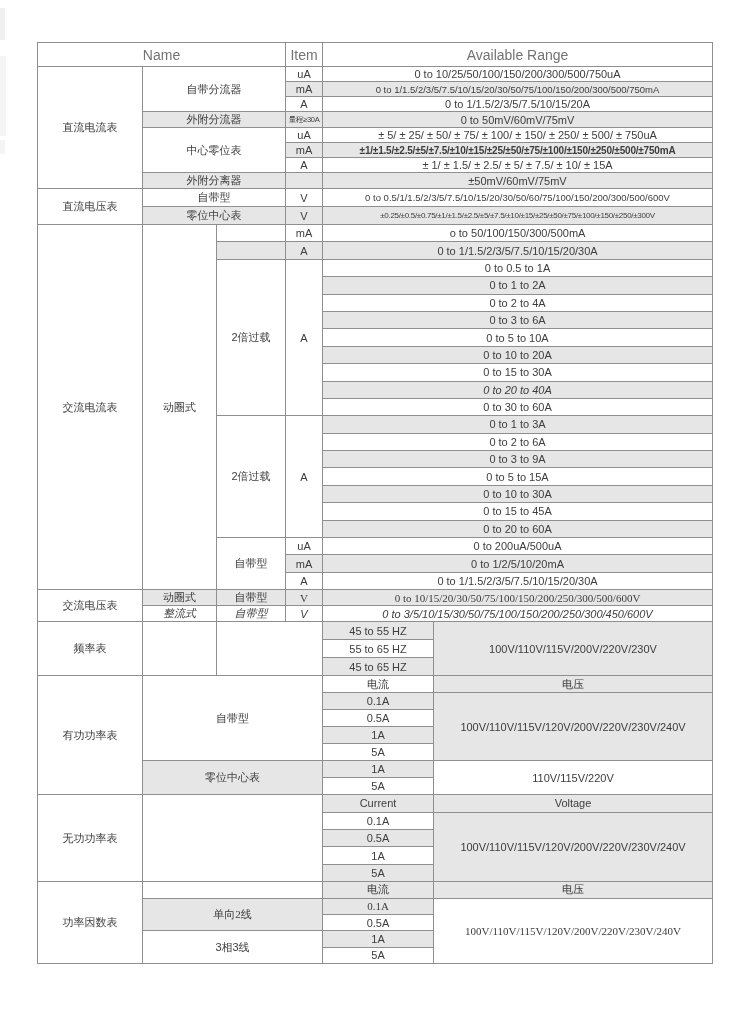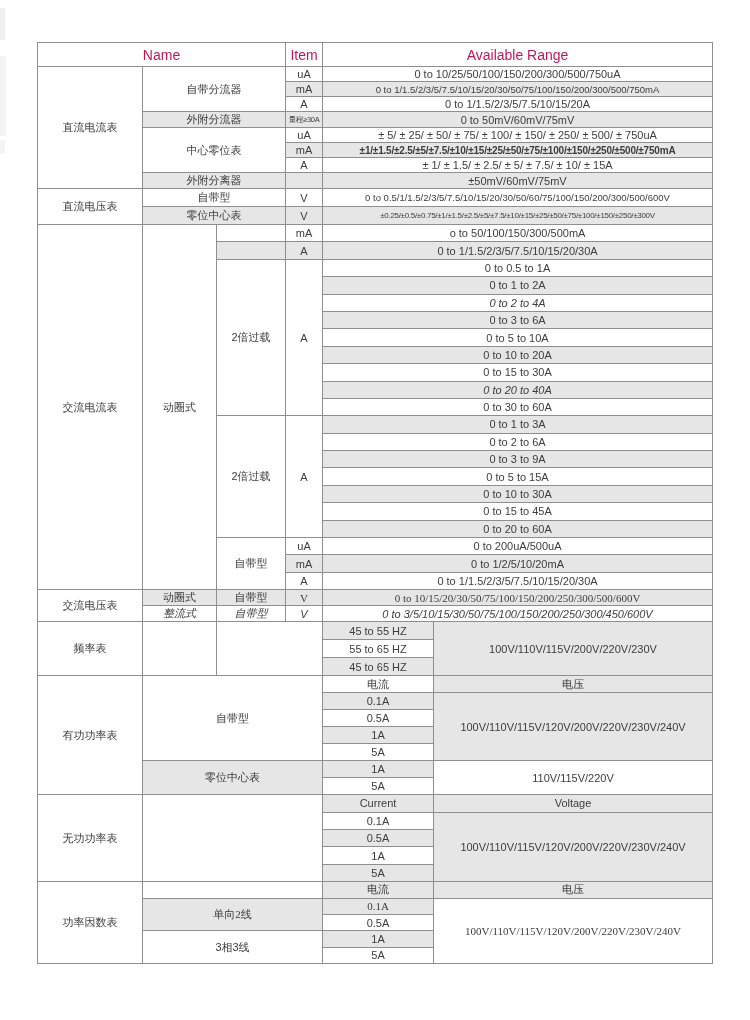--- a/index.html
+++ b/index.html
@@ -7,21 +7,21 @@
        font-family:"Liberation Sans","DejaVu Sans",sans-serif;color:#3d3d3d;}
   .artifact{position:absolute;background:#e3e3e3;}
   .a1{left:0;top:8px;width:5px;height:32px;opacity:.55;}
   .a2{left:0;top:56px;width:6px;height:80px;opacity:.35;}
   .a3{left:0;top:140px;width:5px;height:14px;opacity:.4;}
   .tbl-wrap{position:absolute;left:37px;top:42px;}
   table{border-collapse:collapse;table-layout:fixed;width:675px;}
   th,td{border:1px solid #8f8f8f;text-align:center;vertical-align:middle;
         padding:0;font-size:11px;font-weight:normal;white-space:nowrap;overflow:hidden;}
   thead tr{height:24px;}
-  th{font-size:14px;color:#be185d;}
+  th{font-size:14px;color:#737373;}
   td.sh{background:#e6e6e6;}
   td.sm{font-size:9.5px;}
   td.xs{font-size:10px;letter-spacing:-0.2px;font-weight:bold;}
   td.xxs{font-size:8px;letter-spacing:-0.3px;}
   td.tiny{font-size:7.5px;letter-spacing:-0.3px;text-align:center;}
 </style>
 </head>
 <body>
 
 <div class="artifact a1"></div>
@@ -107,21 +107,21 @@
           <td colspan="2" class="sh">0 to 1/1.5/2/3/5/7.5/10/15/20/30A</td>
         </tr>
         <tr style="height: 17.4px;">
           <td rowspan="9">2倍过载</td>
           <td rowspan="9">A</td>
           <td colspan="2">0 to 0.5 to 1A</td>
         </tr>
         <tr style="height: 17.4px;">
           <td colspan="2" class="sh">0 to 1 to 2A</td>
         </tr>
-        <tr style="height: 17.4px; font-style: italic;">
+        <tr style="height: 17.4px;">
           <td colspan="2">0 to 2 to 4A</td>
         </tr>
         <tr style="height: 17.4px;">
           <td colspan="2" class="sh">0 to 3 to 6A</td>
         </tr>
         <tr style="height: 17.4px;">
           <td colspan="2">0 to 5 to 10A</td>
         </tr>
         <tr style="height: 17.4px;">
           <td colspan="2" class="sh">0 to 10 to 20A</td>

